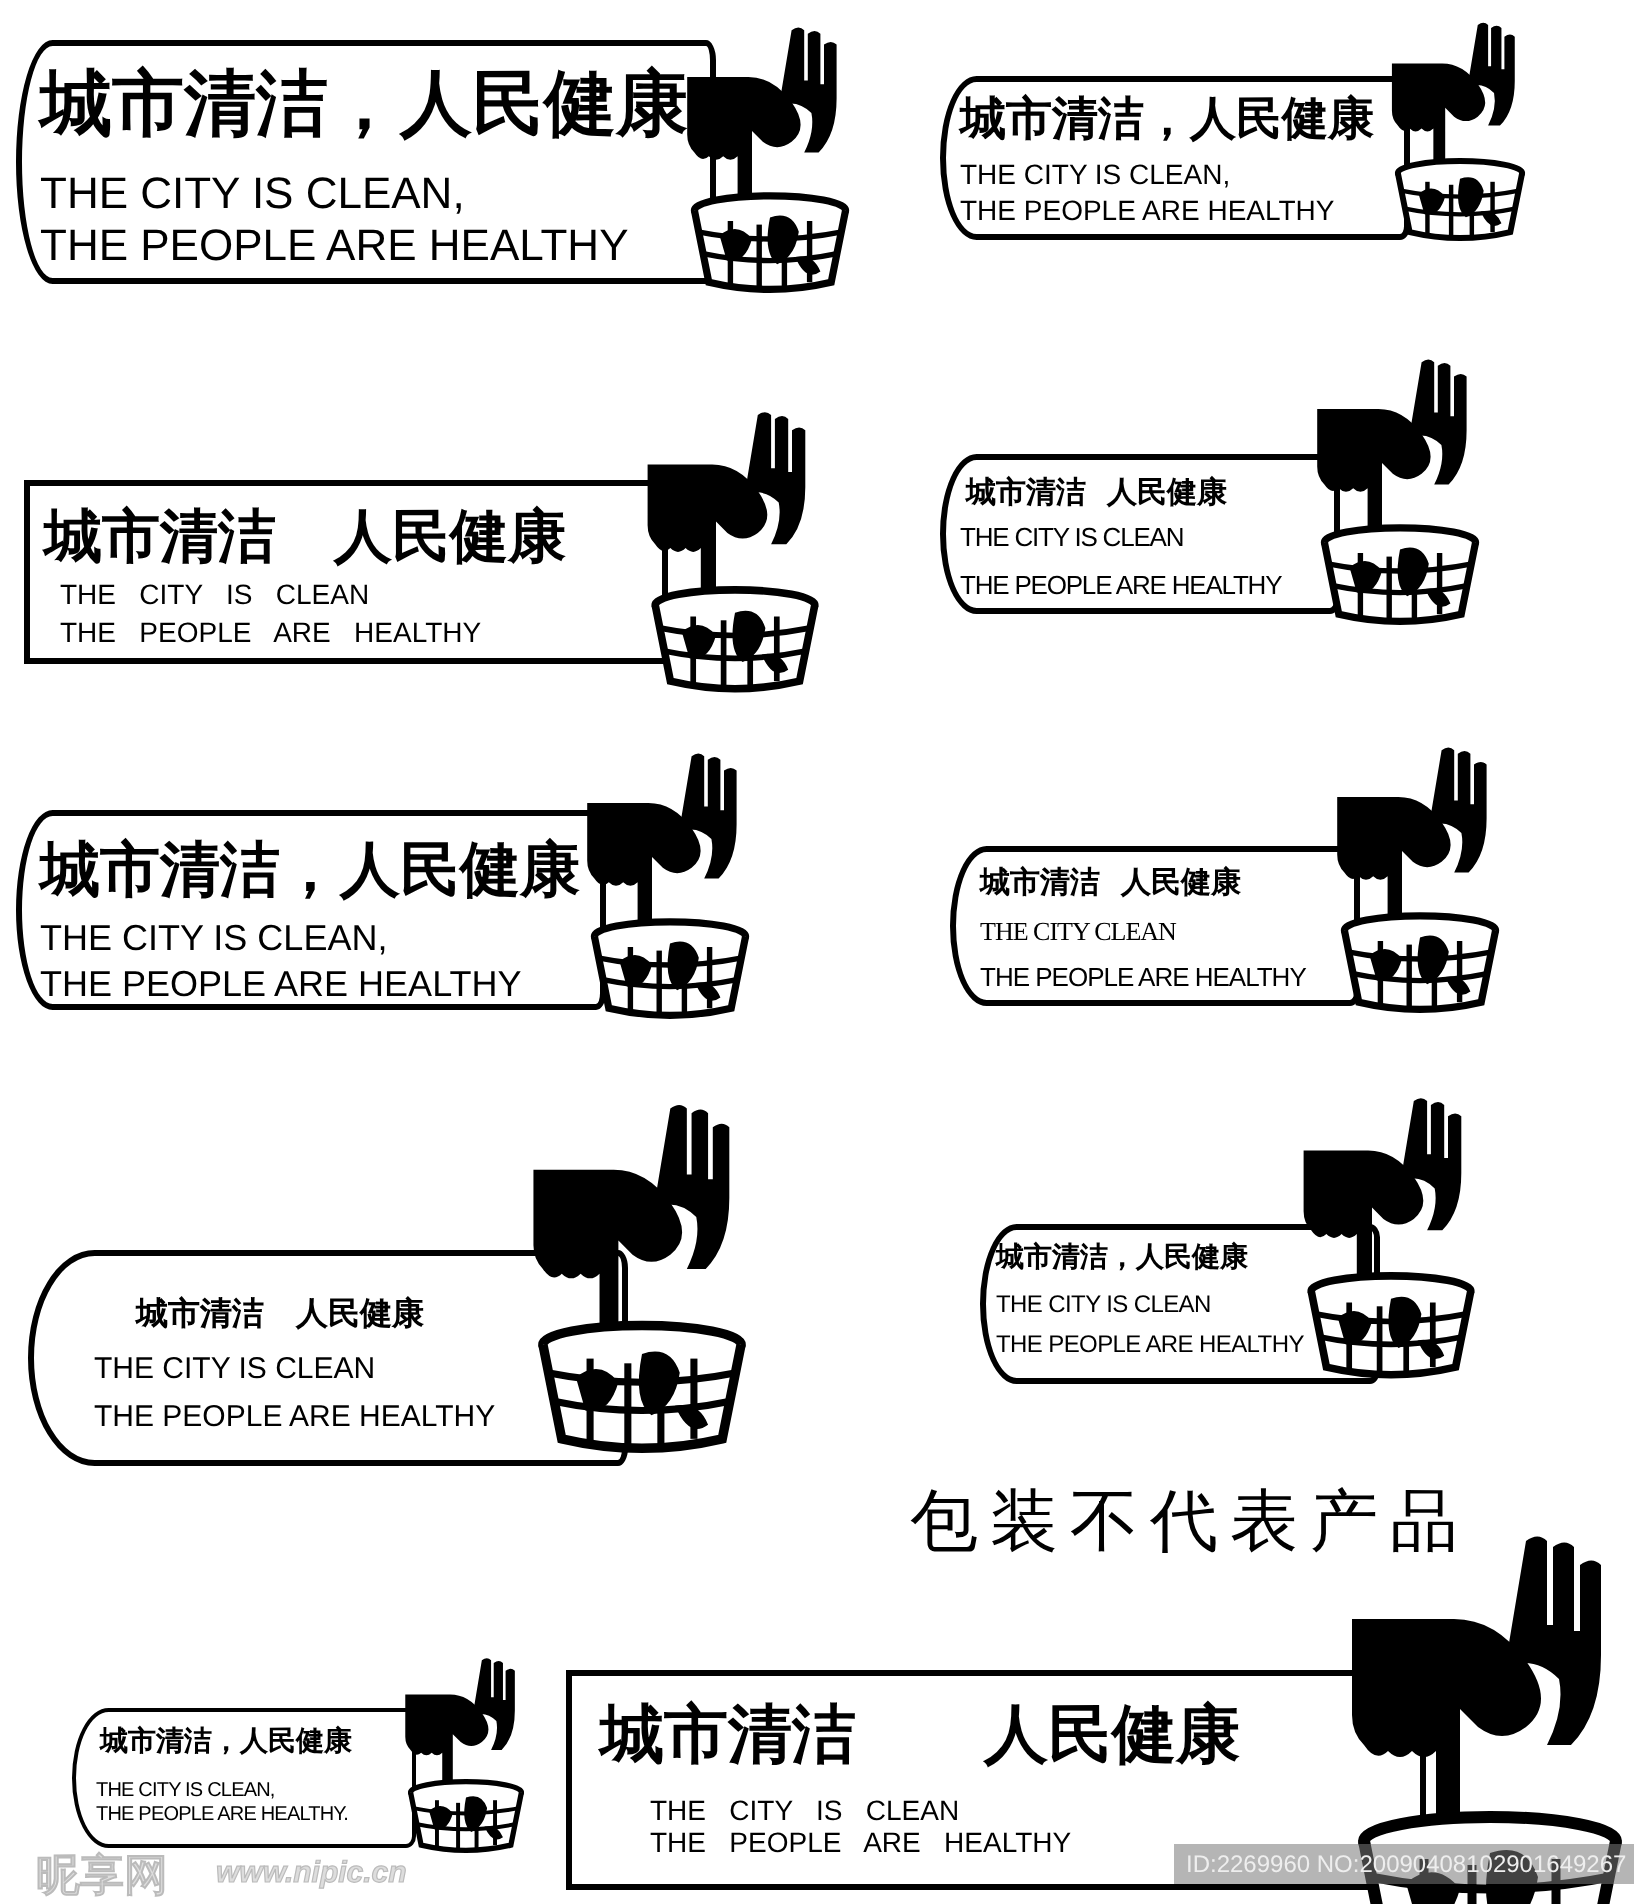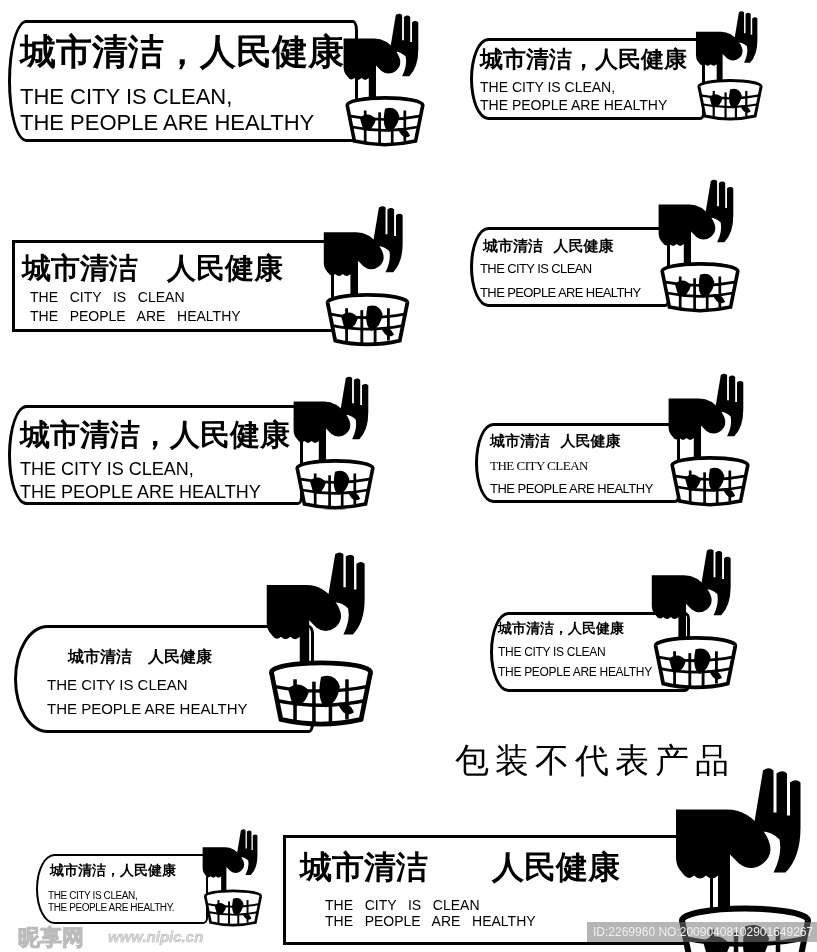--- a/index.html
+++ b/index.html
@@ -5,21 +5,21 @@
   html,body{margin:0;padding:0;background:#fff;}
   body{width:817px;height:952px;position:relative;overflow:hidden;font-family:"Liberation Sans","DejaVu Sans",sans-serif;color:#000;}
   .sign{position:absolute;}
   .plate{position:absolute;background:#fff;border:3px solid #000;box-sizing:border-box;}
   .plate.curve{border-radius:22px 6px 6px 22px / 60% 10% 10% 60%;}
   .plate.rect{border-radius:0;}
   .cn{position:absolute;font-family:"DejaVu Sans",sans-serif;font-weight:bold;white-space:nowrap;letter-spacing:0;}
   .en{position:absolute;white-space:nowrap;line-height:1.15;}
   .emblem{position:absolute;}
   .tagline{position:absolute;left:455px;top:738px;font-size:34px;letter-spacing:6px;font-family:Liberation Mono, monospace;}
-  .wm-logo{position:absolute;left:18px;top:923px;font-size:22px;color:#ddd;font-weight:bold;-webkit-text-stroke:1px #bbb;font-family:"DejaVu Sans",sans-serif;}
+  .wm-logo{position:absolute;left:18px;top:923px;font-size:22px;color:#ddd;font-weight:normal;-webkit-text-stroke:1px #bbb;font-family:"DejaVu Sans",sans-serif;}
   .wm-url{position:absolute;left:108px;top:928px;font-size:15px;color:#ddd;-webkit-text-stroke:0.6px #bbb;font-style:italic;font-weight:bold;}
   .wm-id{position:absolute;left:587px;top:922px;width:230px;height:20px;background:rgba(120,120,120,0.55);color:#eee;font-size:12px;line-height:20px;padding-left:6px;box-sizing:border-box;white-space:nowrap;overflow:hidden;}
 </style>
 </head>
 <body>
 
 <div class="sign" style="left:0;top:0;width:420px;height:160px;">
   <div class="plate curve" style="left:8px;top:20px;width:350px;height:122px;"></div>
   <div class="cn" style="left:20px;top:28px;font-size:36px;">城市清洁，人民健康</div>
   <div class="en" style="left:20px;top:84px;font-size:22px;">THE CITY IS CLEAN,</div>

